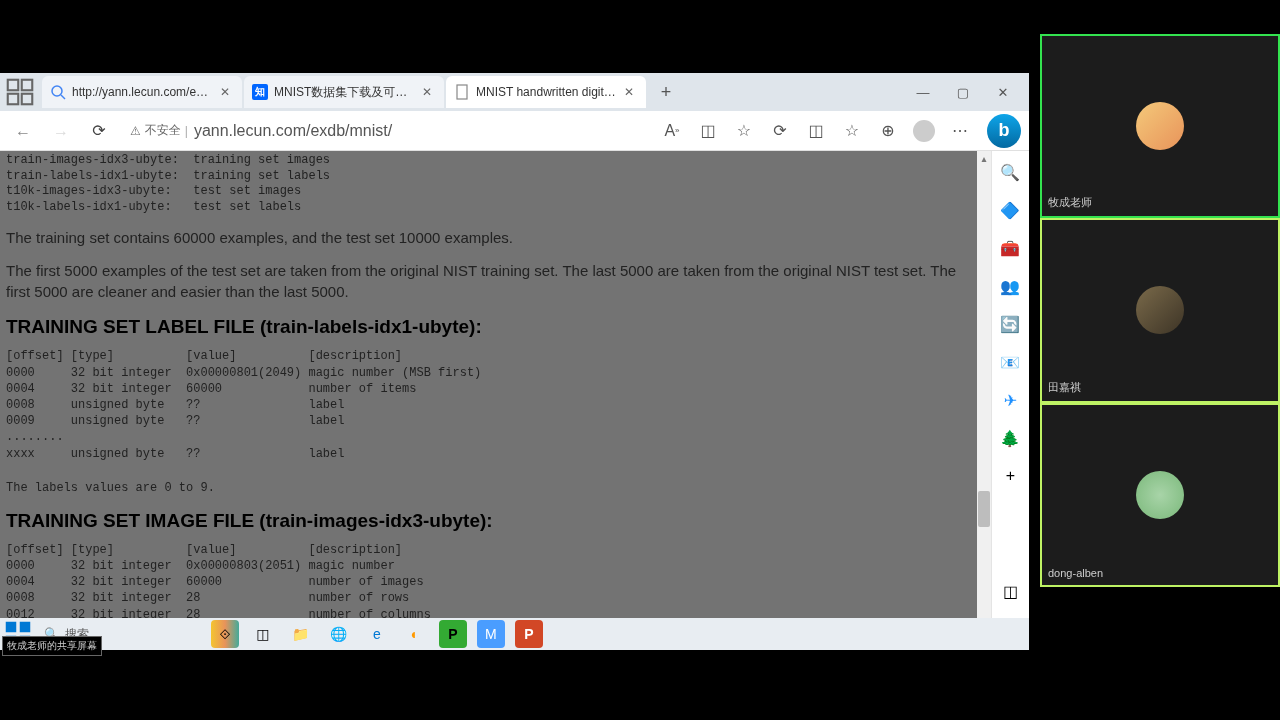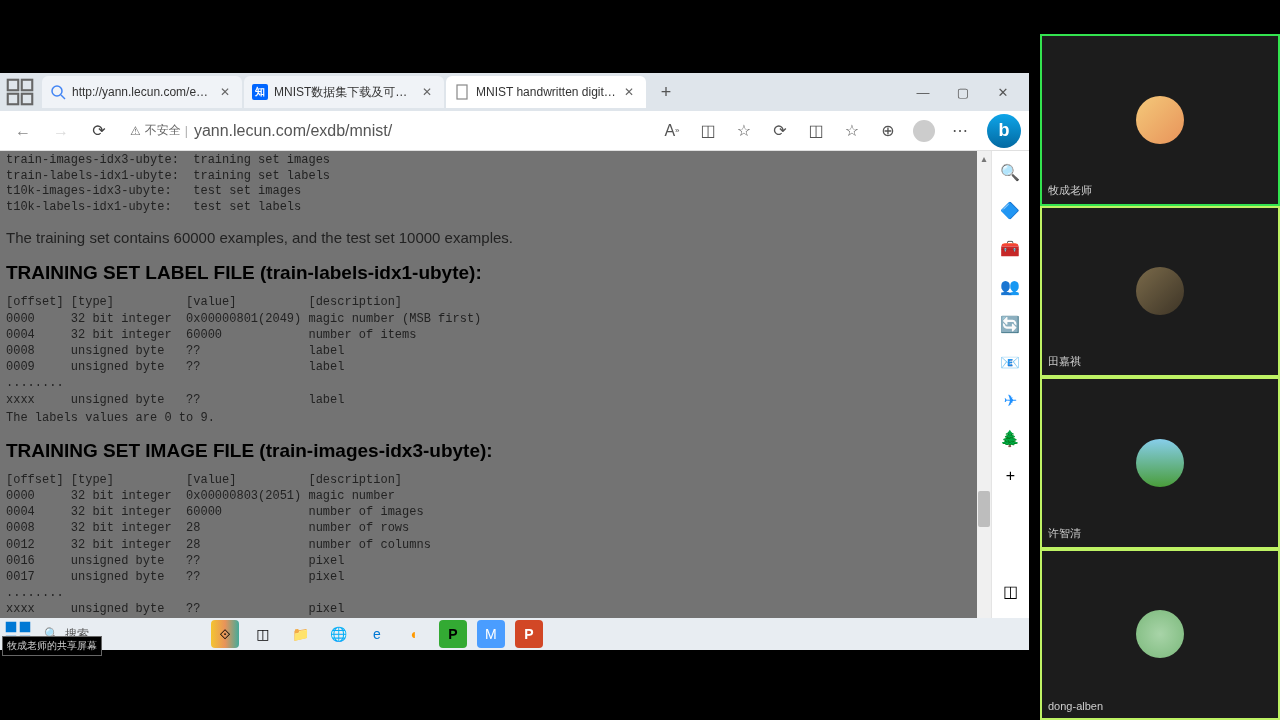--- a/index.html
+++ b/index.html
@@ -47,21 +47,21 @@
 .start-btn { width: 28px; height: 28px; display: flex; align-items: center; justify-content: center; }
 .search-box { display: flex; align-items: center; gap: 6px; color: #555; padding: 0 6px;}
 .task-icons { display: flex; gap: 10px; margin-left: 110px; }
 .task-icon { width: 28px; height: 28px; border-radius: 4px; display: flex; align-items: center; justify-content: center; font-size: 14px; }
 .task-right { margin-left: auto; display: flex; align-items: center; gap: 8px; padding-right: 6px; }
 .battery-box { border: 1px solid #aaa; border-radius: 4px; padding: 1px 6px; font-size: 11px; color: #2e8b2e; }
 .weather { display: flex; align-items: center; gap: 4px; color: #444; }
 .clock { font-size: 11px; text-align: right; line-height: 1.2; color: #444; }
 .tray-icon { width:16px; height:16px; display:flex; align-items:center; justify-content:center; color:#555; font-size:12px;}
 
-.participants { position: absolute; right: 0; top: 34px; width: 240px; height: 686px; background: #1c1c1c; display: flex; flex-direction: column; }
+.participants { position: absolute; right: 0; top: 34px; width: 240px; height: 553px; background: #1c1c1c; display: flex; flex-direction: column; }
 .participant { flex: 1; display: flex; flex-direction: column; align-items: center; justify-content: center; gap: 6px; position: relative; border: 2px solid #bef264;}
 .participant.active { border: 2px solid #33e34f; }
 .avatar { width: 48px; height: 48px; border-radius: 50%; background: #888; }
 .p-name { font-size: 11px; color: #ccc; position: absolute; left: 6px; bottom: 6px; }
 
 .share-label { position: absolute; left: 2px; top: 636px; background: #000; color: #ccc; font-size: 10px; padding: 2px 4px; border: 1px solid #666; }
 
 svg { width: 100%; height: 100%; }
 </style>
 </head>
@@ -134,29 +134,30 @@
     </div>
   </div>
 
   <div class="page-content">
     <div style="padding-right:44px">
       <pre class="filelist">train-images-idx3-ubyte:  training set images
 train-labels-idx1-ubyte:  training set labels
 t10k-images-idx3-ubyte:   test set images
 t10k-labels-idx1-ubyte:   test set labels</pre>
       <p class="body">The training set contains 60000 examples, and the test set 10000 examples.</p>
+      <p class="body">The first 5000 examples of the test set are taken from the original NIST training set. The last 5000 are taken from the original NIST test set. The first 5000 are cleaner and easier than the last 5000.</p>
       <h2 class="sec">TRAINING SET LABEL FILE (train-labels-idx1-ubyte):</h2>
       <pre class="table">[offset] [type]          [value]          [description]
 0000     32 bit integer  0x00000801(2049) magic number (MSB first)
 0004     32 bit integer  60000            number of items
 0008     unsigned byte   ??               label
 0009     unsigned byte   ??               label
 ........
 xxxx     unsigned byte   ??               label</pre>
-      <pre class="table" style="margin-top:2px">The labels values are 0 to 9.</pre>
+      <pre class="table" style="margin-top:18px">The labels values are 0 to 9.</pre>
       <h2 class="sec">TRAINING SET IMAGE FILE (train-images-idx3-ubyte):</h2>
       <pre class="table">[offset] [type]          [value]          [description]
 0000     32 bit integer  0x00000803(2051) magic number
 0004     32 bit integer  60000            number of images
 0008     32 bit integer  28               number of rows
 0012     32 bit integer  28               number of columns
 0016     unsigned byte   ??               pixel
 0017     unsigned byte   ??               pixel
 ........
 xxxx     unsigned byte   ??               pixel</pre>
@@ -218,20 +219,16 @@
 <div class="participants">
   <div class="participant active">
     <div class="avatar" style="background:linear-gradient(135deg,#f4c97a,#e8935a)"></div>
     <div class="p-name">牧成老师</div>
   </div>
   <div class="participant">
     <div class="avatar" style="background:linear-gradient(135deg,#7a6a4a,#3d3426)"></div>
     <div class="p-name">田嘉祺</div>
   </div>
   <div class="participant">
-    <div class="avatar" style="background:linear-gradient(180deg,#87ceeb,#4a9d3a)"></div>
-    <div class="p-name">许智清</div>
-  </div>
-  <div class="participant">
     <div class="avatar" style="background:radial-gradient(circle,#a8d4a8,#7ab87a)"></div>
     <div class="p-name">dong-alben</div>
   </div>
 </div>
 
 </body></html>

